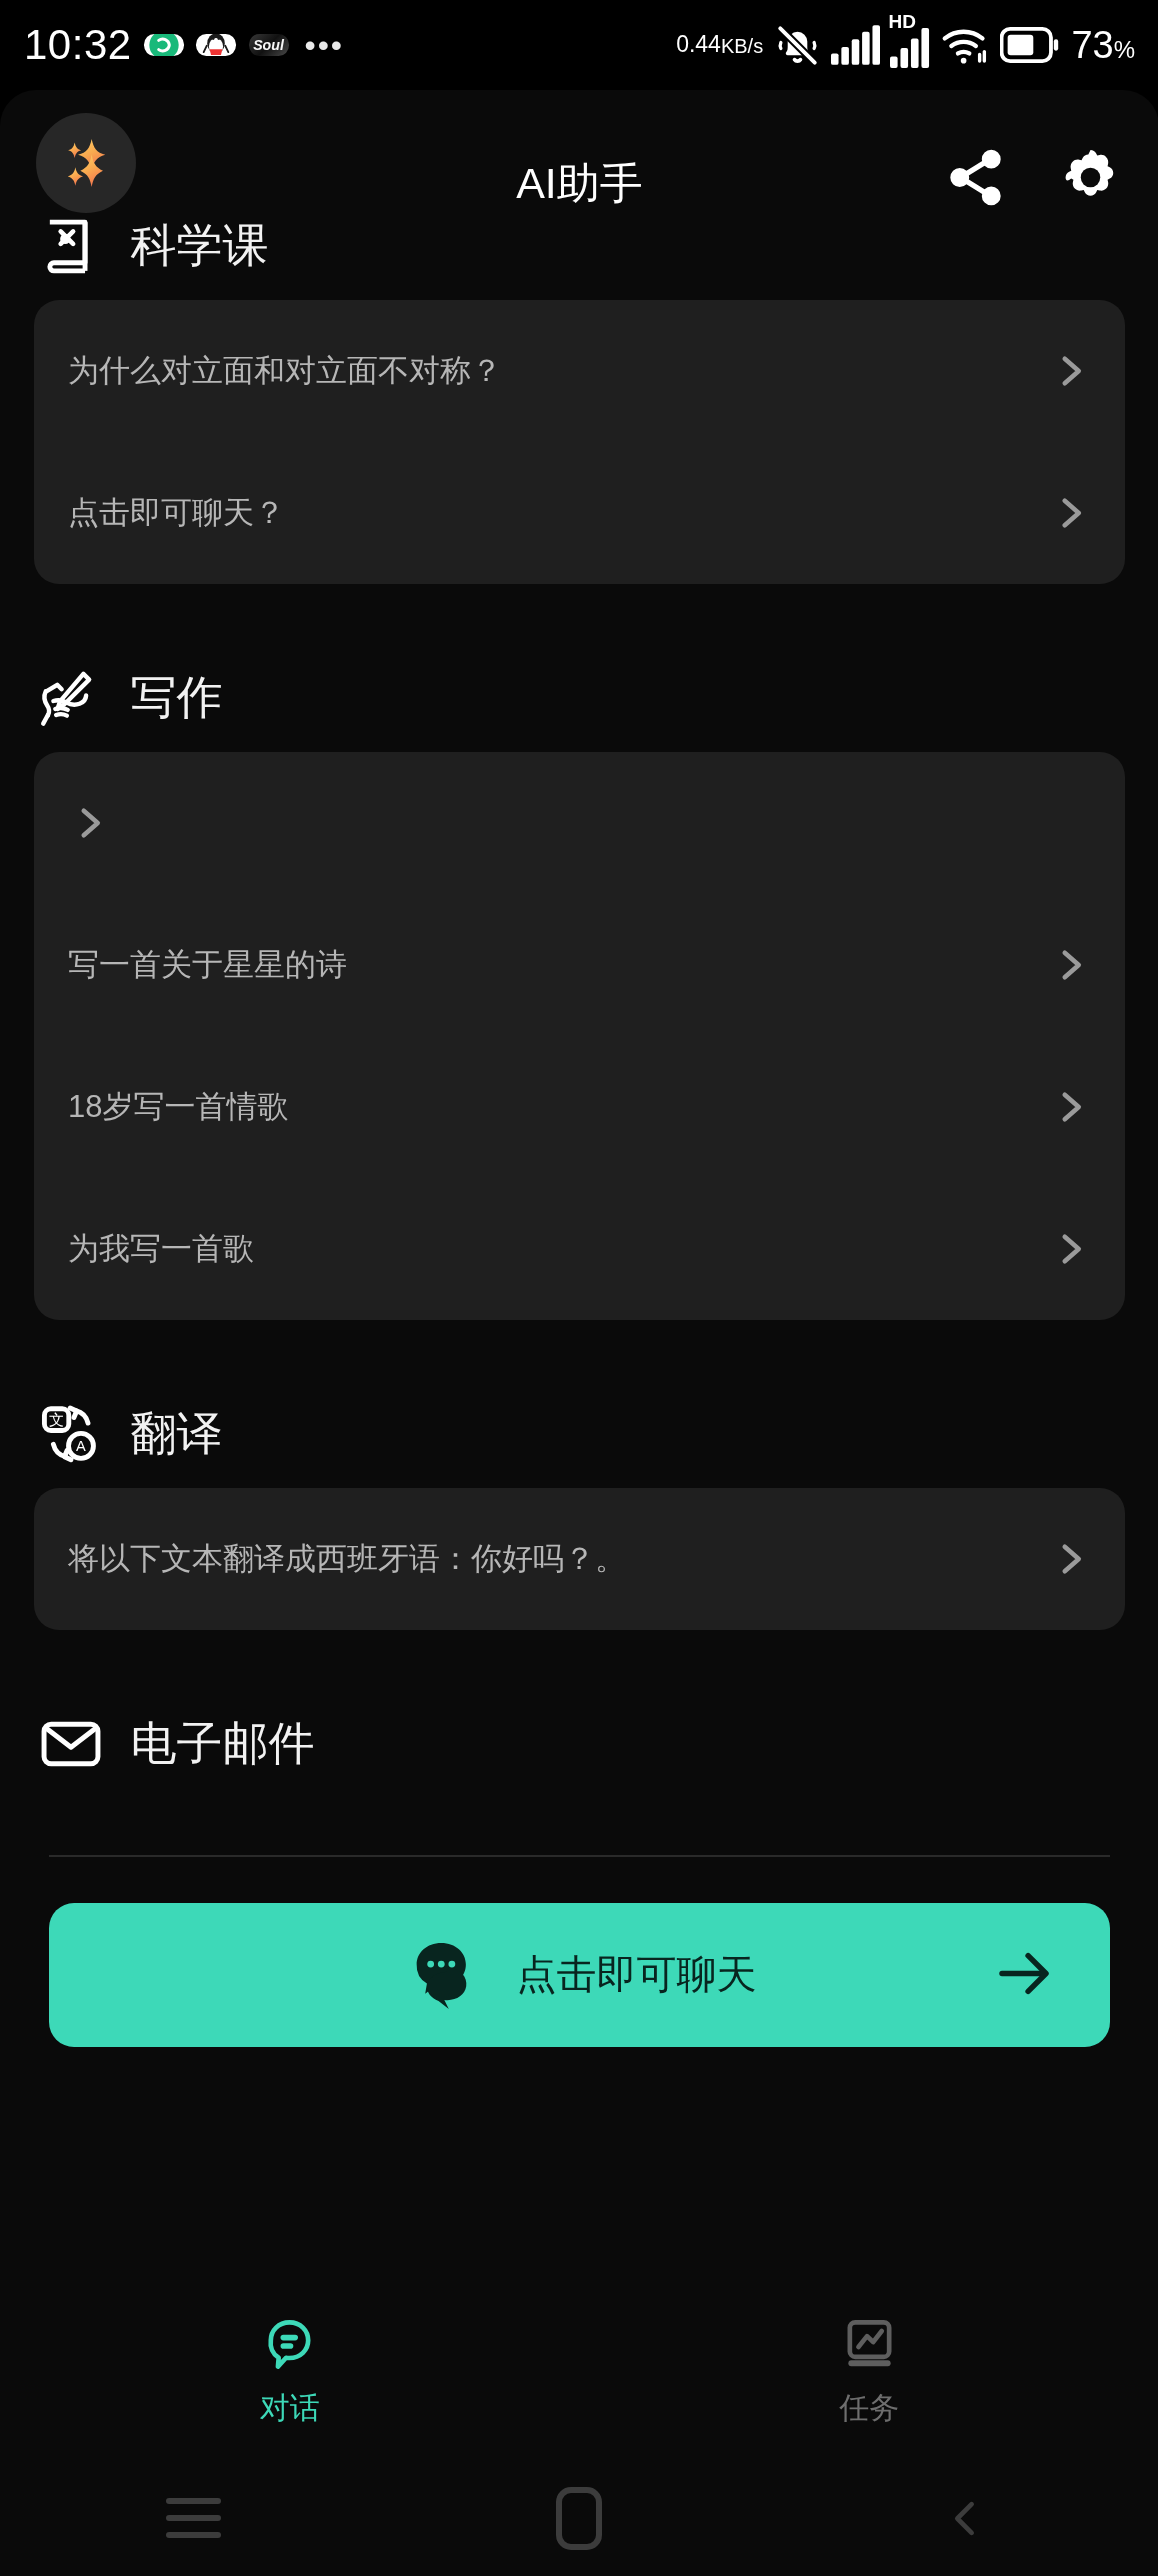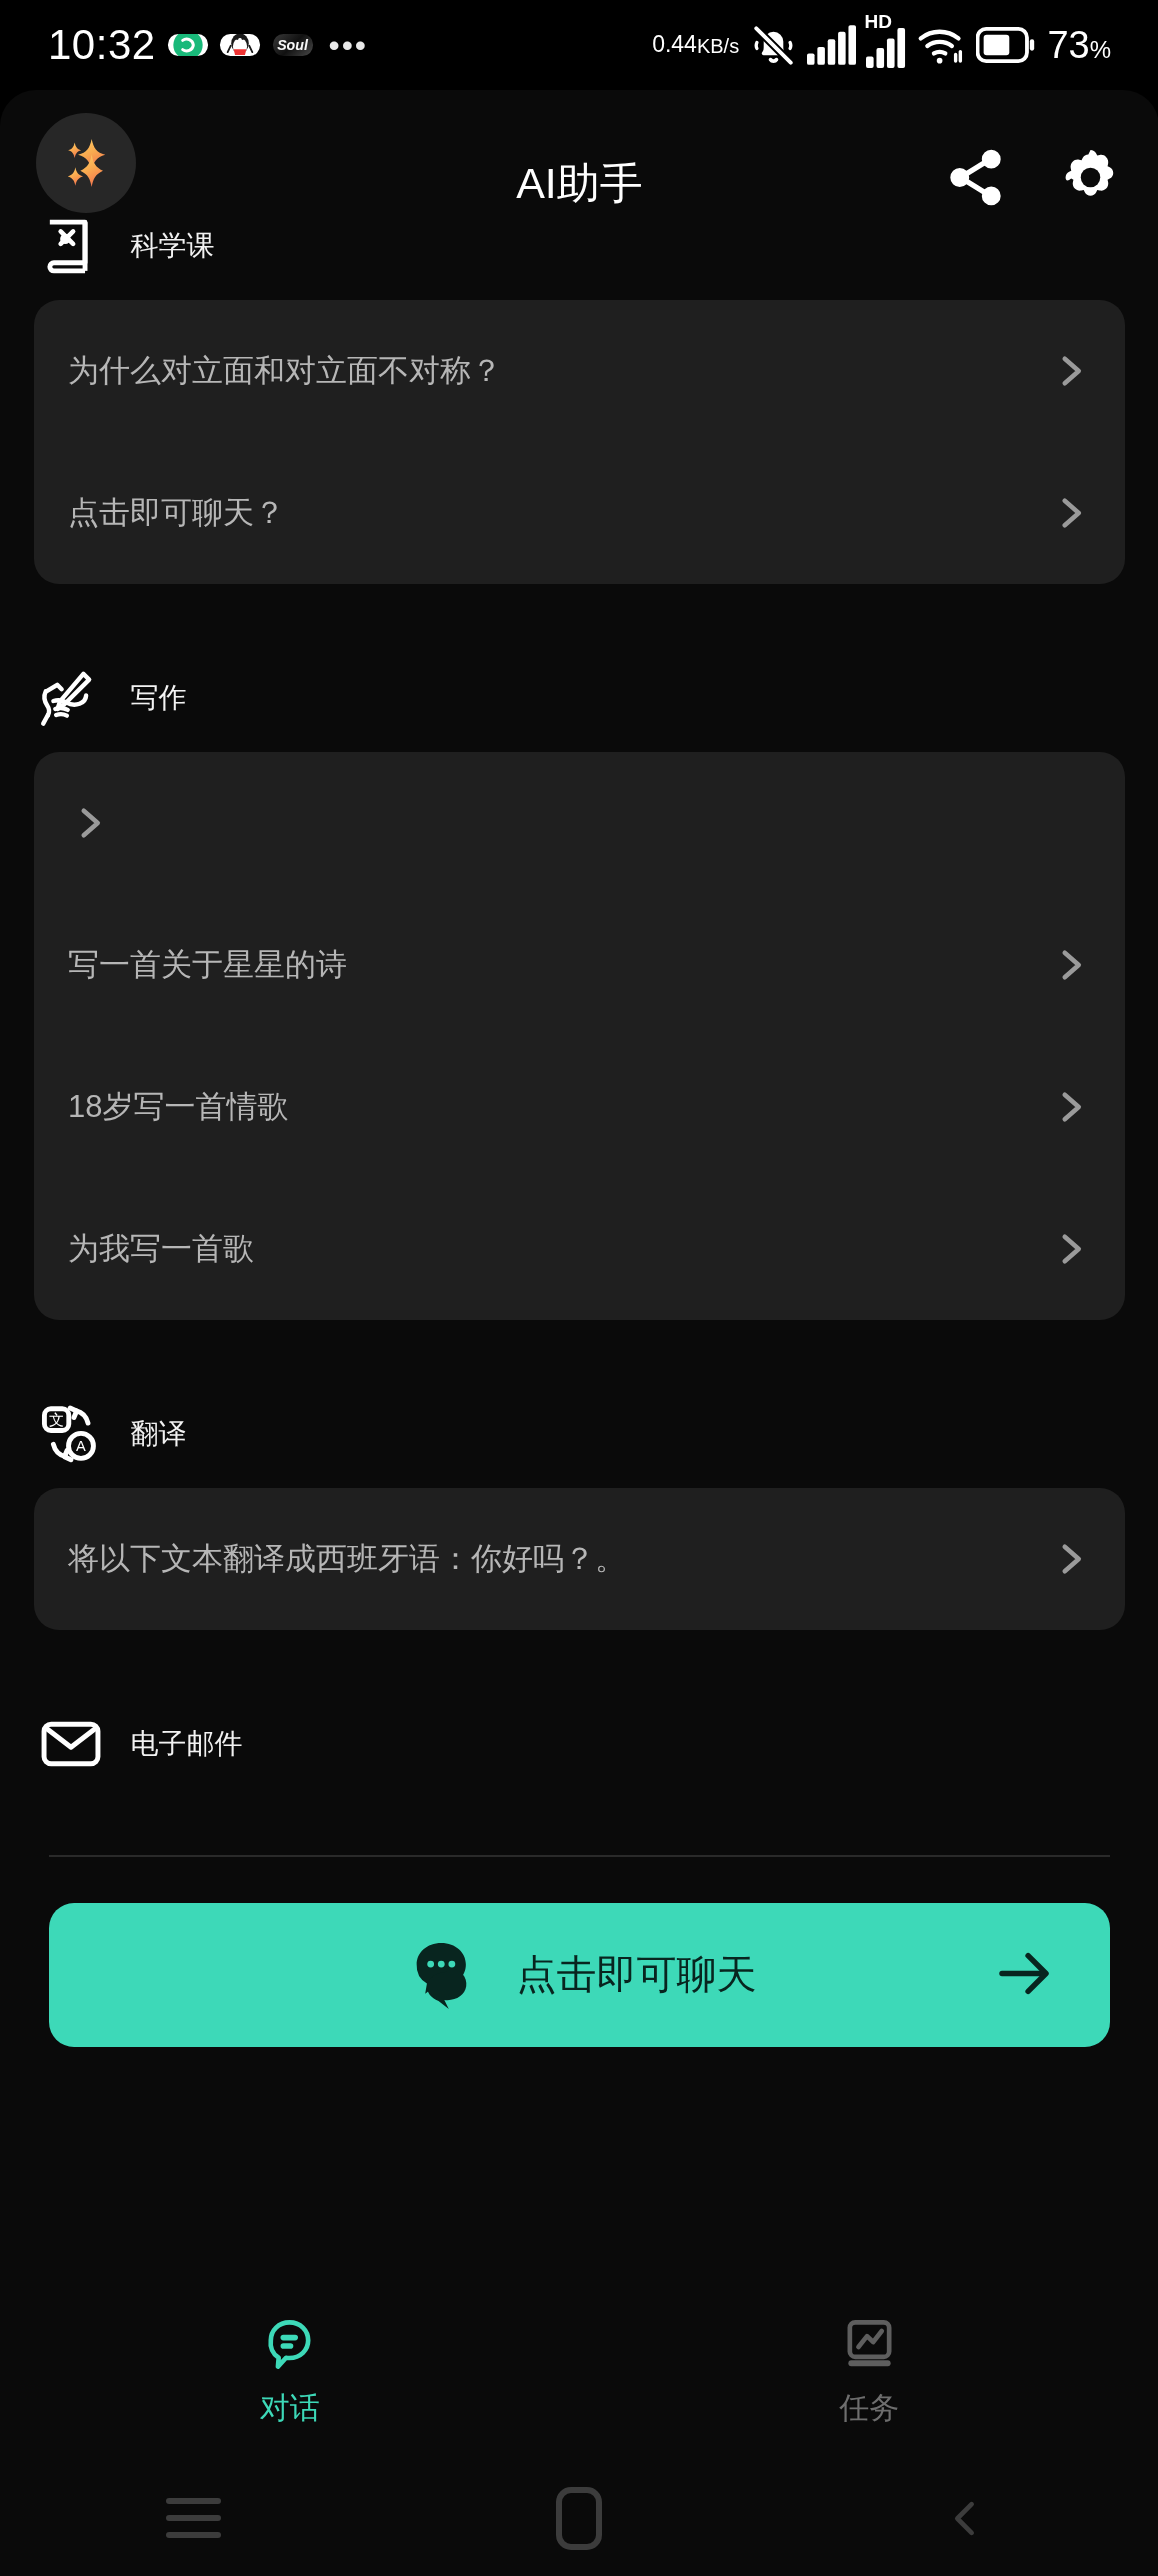--- a/index.html
+++ b/index.html
@@ -8,21 +8,21 @@
     background:#000;
     font-family:"Liberation Sans","DejaVu Sans",sans-serif;
     overflow:hidden;
   }
   #screen { position:relative; width:1159px; height:2576px; background:#000; }
 
   
   .statusbar {
     position:absolute; top:0; left:0; width:1159px; height:90px;
     display:flex; align-items:center; justify-content:space-between;
-    padding:0 48px; background:#000; color:#fff;
+    padding:0 24px; background:#000; color:#fff;
   }
   .sb-left { display:flex; align-items:center; gap:12.3px; }
   .sb-clock { font-size:42px; letter-spacing:0.5px; color:#fff; font-weight:400; }
   .sb-app { width:40px; height:22px; border-radius:10.4px; display:flex;
             align-items:center; justify-content:center; font-size:16px; font-weight:700;
             overflow:hidden; }
   .app-wechat { background:#fff; }
   .app-qq { background:#fff; }
   .app-soul { background:linear-gradient(135deg,#3a3a3a,#111,#4a4a4a); color:#f7f7f7;
               font-size:14.2px; font-weight:700; font-style:italic; }
@@ -62,21 +62,21 @@
   .content {
     position:absolute; top:123px; left:0; width:1159px; height:1957px;
     overflow:hidden;
   }
   .section-head {
     display:flex; align-items:center; gap:26.6px;
     padding:0 38px; margin-bottom:21px;
   }
   .section-icon { width:66px; height:66px; flex:0 0 auto;
                   display:flex; align-items:center; justify-content:center; }
-  .section-title { font-size:28px; color:#f2f2f2; font-weight:400; }
+  .section-title { font-size:46px; color:#f2f2f2; font-weight:400; }
 
   .card {
     margin:13px 34px; background:#1f1f1f; border-radius:25px;
     overflow:hidden;
   }
   .row {
     display:flex; align-items:center; justify-content:space-between;
     padding:0 34px 0 34px; height:142px; cursor:pointer;
   }
   .row-label { font-size:31px; color:#b6b6b6; font-weight:400; line-height:1.3; }

